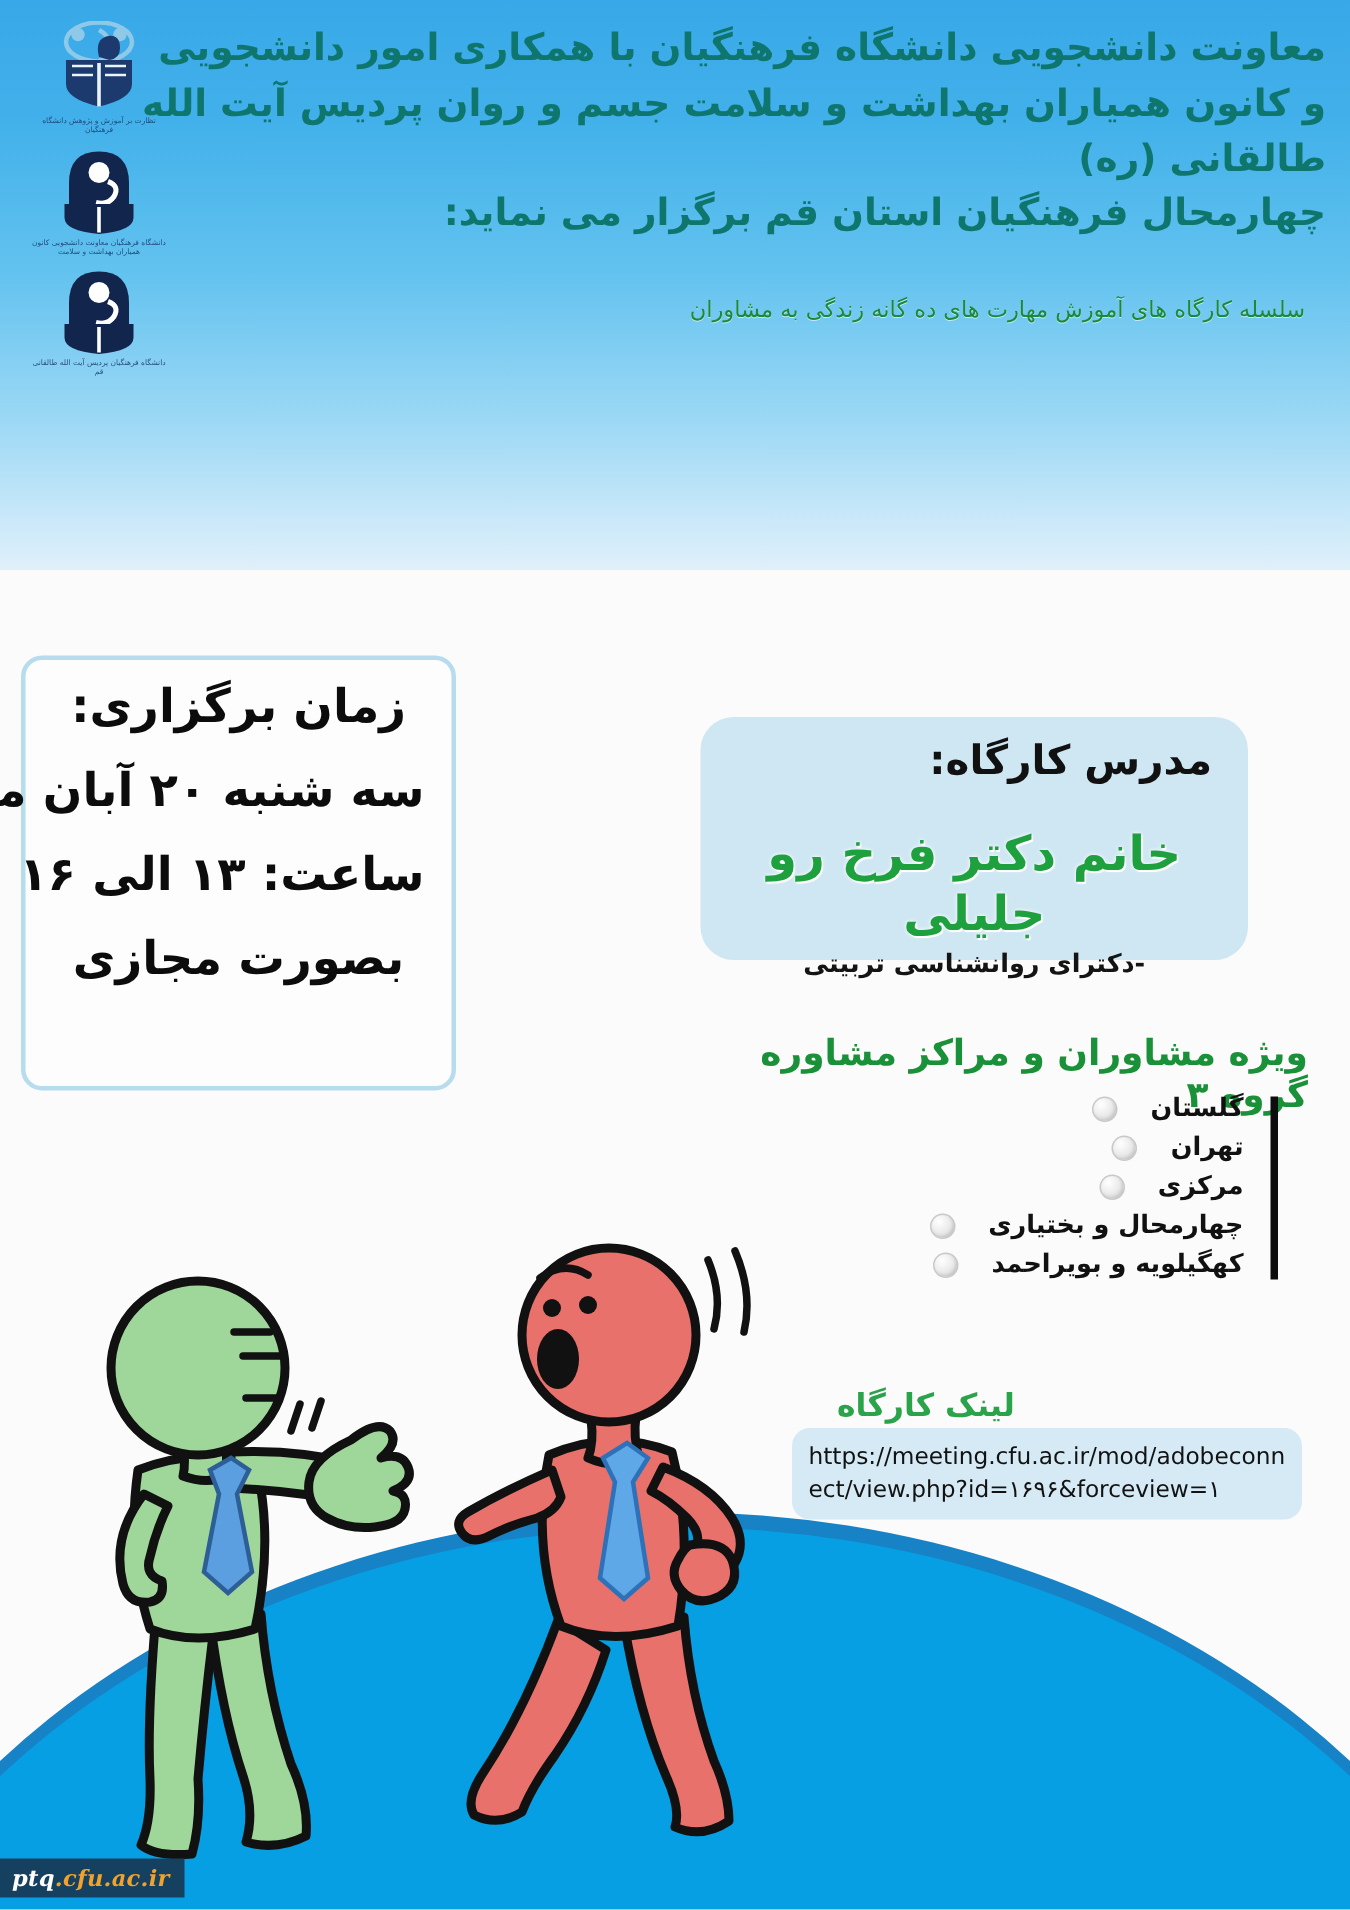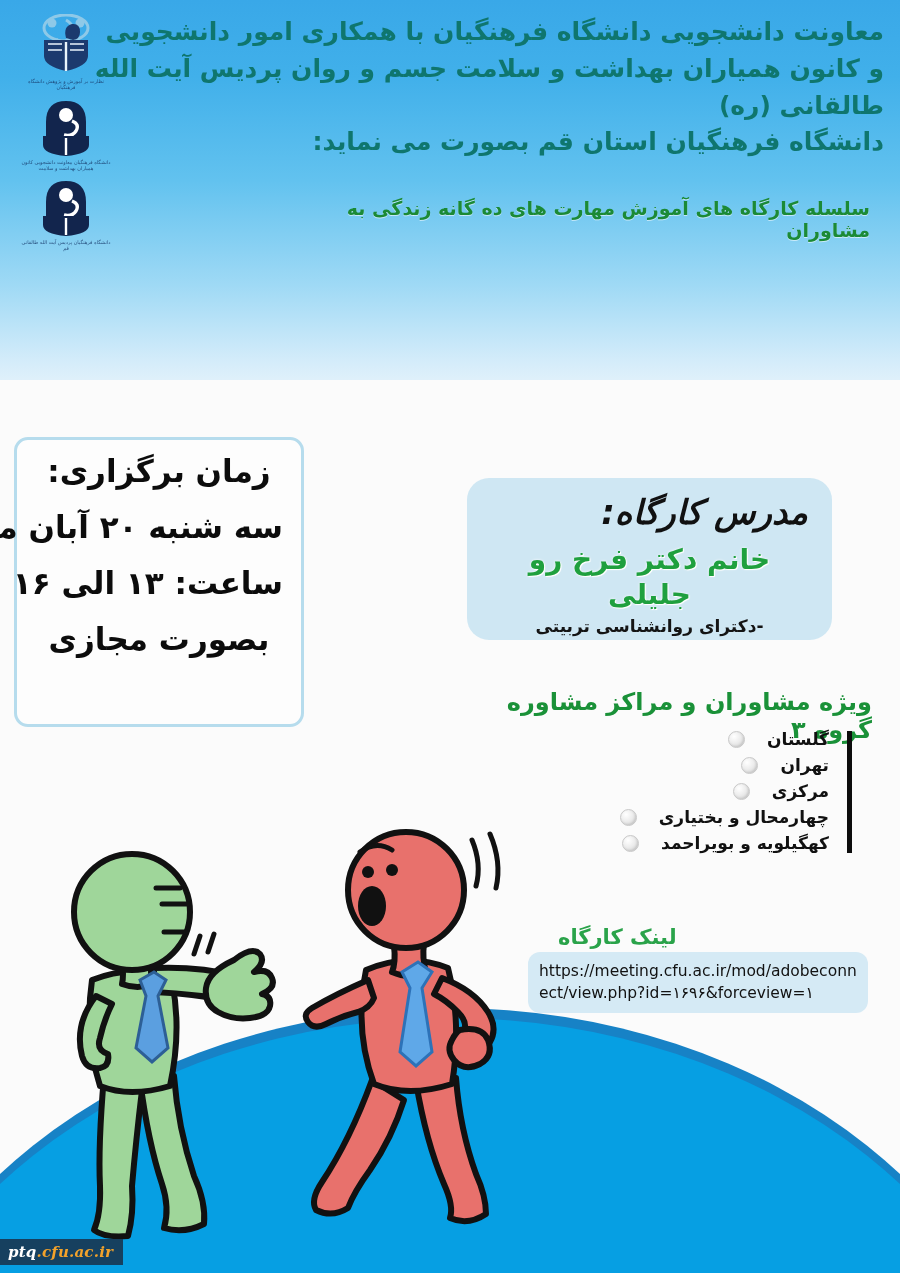--- a/index.html
+++ b/index.html
@@ -54,48 +54,48 @@
   .logo-caption {
     font-size:5px; color:#173a6b; line-height:1.25; margin-top:2px;
     font-family:"DejaVu Sans", sans-serif; direction:rtl; opacity:.85;
   }
 
   
   .series-line {
     position:absolute; right:30px; top:197px; width:560px;
     direction:rtl;
     font-family:"DejaVu Sans", sans-serif;
-    font-weight:bold; font-size:19px; color:#1b8a36;
+    font-weight:normal; font-size:15px; color:#1b8a36;
     text-shadow:0 1px 0 rgba(255,255,255,.55);
   }
 
   
   .card {
     position:absolute;
     background:#cfe7f3;
     border-radius:22px;
   }
   #topic-card { right:62px; top:263px; width:375px; height:180px; padding:14px 26px 10px 26px; }
   #teacher-card { right:68px; top:478px; width:365px; height:162px; padding:12px 24px 10px 24px; }
 
   .card-label {
     text-align:right; direction:rtl;
     font-family:"DejaVu Sans", sans-serif;
     font-weight:bold; color:#111; font-size:30px; line-height:1.3;
   }
-  .card-label.small { font-size:34px;font-style:italic; }
+  .card-label.small { font-size:27px; }
   .card-value {
     text-align:center; direction:rtl;
     font-family:"DejaVu Sans", sans-serif;
     font-weight:bold; color:#1fa03e;
     font-size:54px; line-height:1.25; margin-top:6px;
     text-shadow: 0 0 4px #ffffff, 0 0 7px #ffffff, 1px 1px 0 #ffffff;
   }
   .card-value.medium {
-    font-size:28px; margin-top:8px;
+    font-size:32px; margin-top:24px;
     text-shadow: 0 0 3px #ffffff, 1px 1px 0 #ffffff;
   }
   .card-sub {
     text-align:center; direction:rtl; margin-top:4px;
     font-family:"DejaVu Sans", sans-serif;
     font-weight:bold; color:#141414; font-size:17px;
   }
 
   
   #time-box {
@@ -227,21 +227,21 @@
         <path d="M27 39 v17" stroke="#ffffff" stroke-width="2.4"></path>
       </svg>
       <div class="logo-caption">دانشگاه فرهنگیان پردیس آیت الله طالقانی قم</div>
     </div>
 
   </div>
 
   <div class="header-text">
     <div class="l1">معاونت دانشجویی دانشگاه فرهنگیان با همکاری امور دانشجویی</div>
     <div class="l2">و کانون همیاران بهداشت و سلامت جسم و روان پردیس آیت الله طالقانی (ره)</div>
-    <div class="l3">دانشگاه فرهنگیان استان قم بصورت می نماید:</div>
+    <div class="l3">چهارمحال فرهنگیان استان قم برگزار می نماید:</div>
   </div>
 
   <div class="series-line">سلسله کارگاه های آموزش مهارت های ده گانه زندگی به مشاوران</div>
 
 
   <div class="card" id="teacher-card">
     <div class="card-label small">مدرس کارگاه:</div>
     <div class="card-value medium">خانم دکتر فرخ رو جلیلی</div>
     <div class="card-sub">-دکترای روانشناسی تربیتی</div>
   </div>

